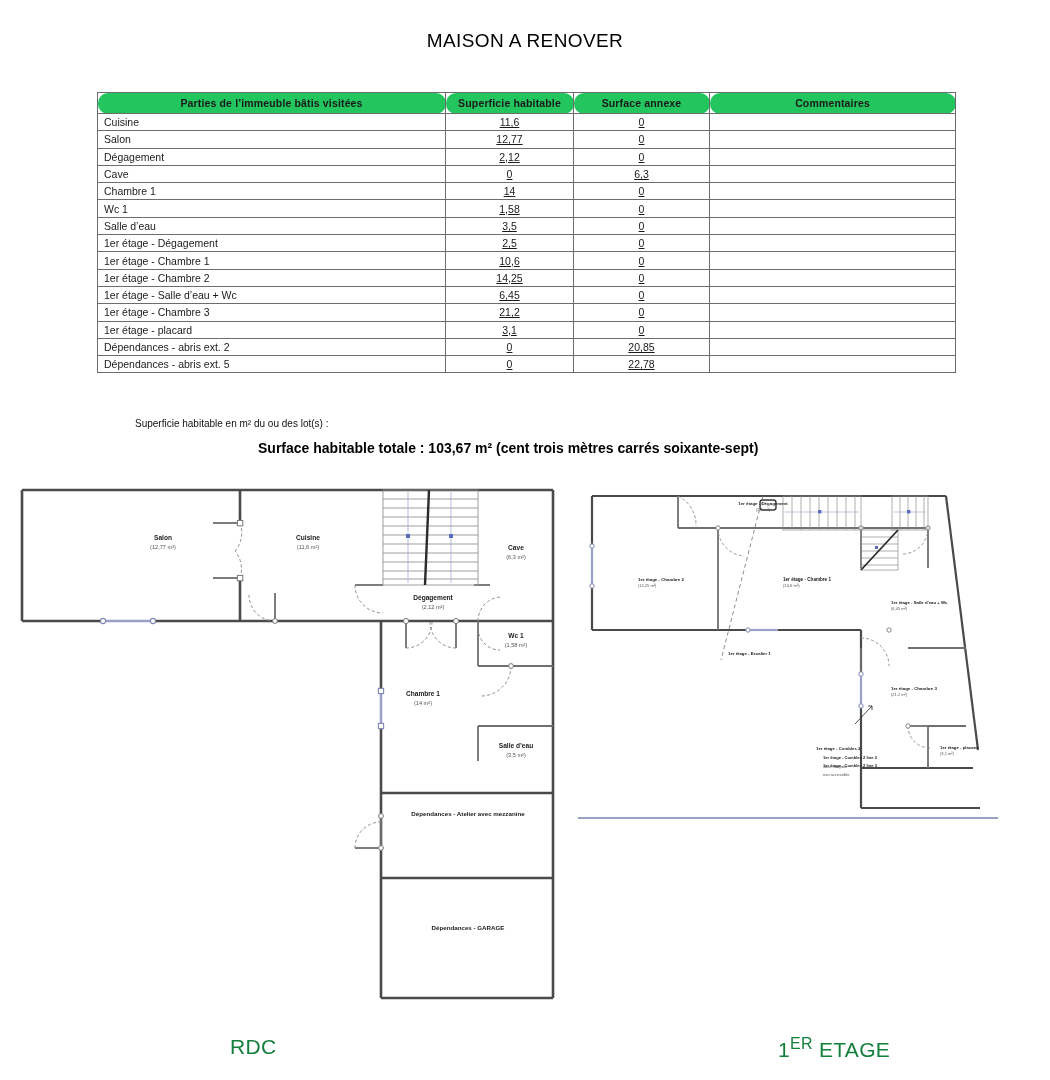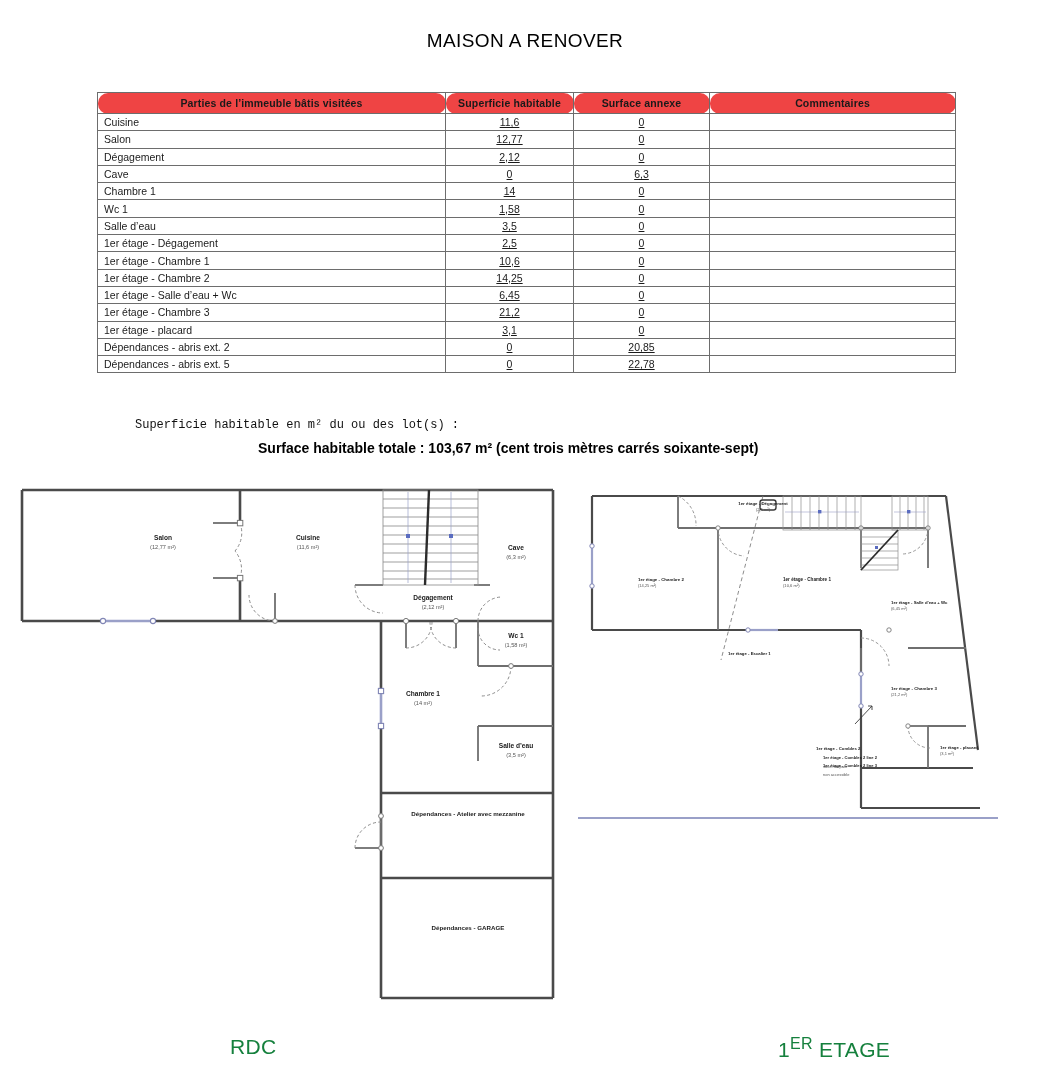--- a/index.html
+++ b/index.html
@@ -32,40 +32,40 @@
   .surface-table th,.surface-table td{
     border:1px solid #6d6d6d;
     font-size:10.5px;
     height:16.3px;
     padding:0 0 0 6px;
     line-height:16px;
     vertical-align:middle;
     background:#fff;
   }
   .surface-table thead th{
-    background:#ef4444;
+    background:#22c55e;
     font-weight:bold;
     text-align:center;
     font-size:10.5px;
     height:20px;
     padding:0;
     letter-spacing:.15px;
     border-radius:10px;
   }
   .col-desc{width:348px;}
   .col-hab{width:128px;}
   .col-ann{width:136px;}
   .col-com{width:246px;}
   .surface-table td.num{text-align:center;padding-left:0;font-size:10.5px;text-decoration:underline;}
   .surface-table td.comment{padding-left:4px;}
 
   
   .sum-line-1{
     position:absolute;left:135px;top:418px;
-    font-size:12px;color:#111;font-family:Liberation Mono, monospace;
+    font-size:10px;color:#111;
   }
   .sum-line-2{
     position:absolute;left:258px;top:440px;
     font-size:14px;font-weight:bold;color:#000;text-align:center;
   }
 
   
   .plan{position:absolute;}
   #plan-rdc{left:8px;top:478px;width:560px;height:540px;}
   #plan-etage{left:578px;top:478px;width:432px;height:360px;}

